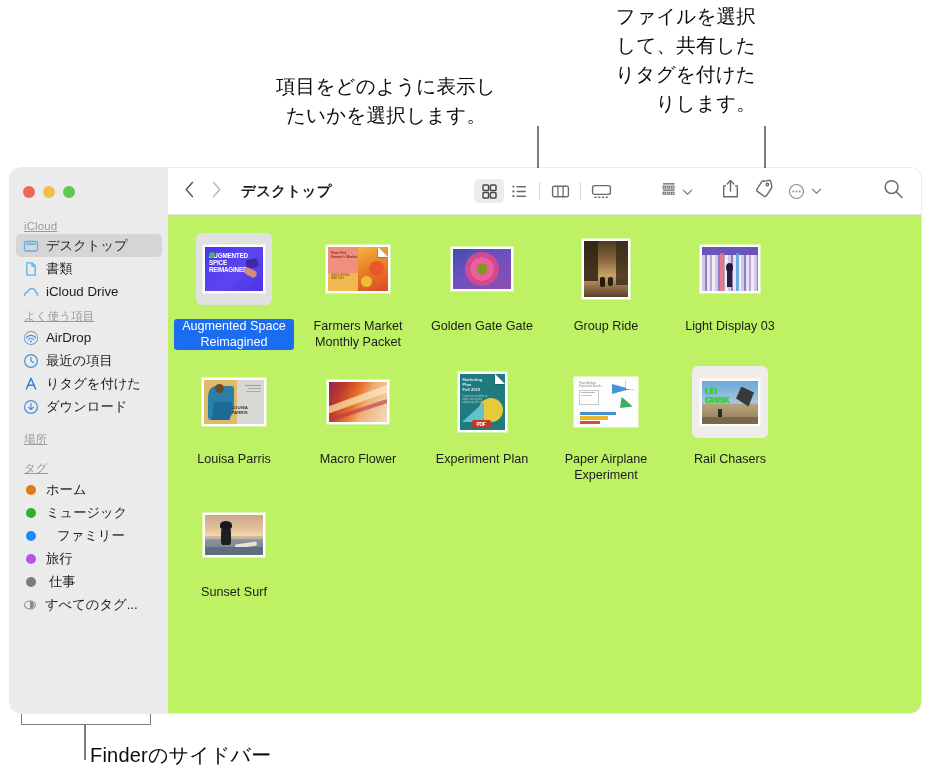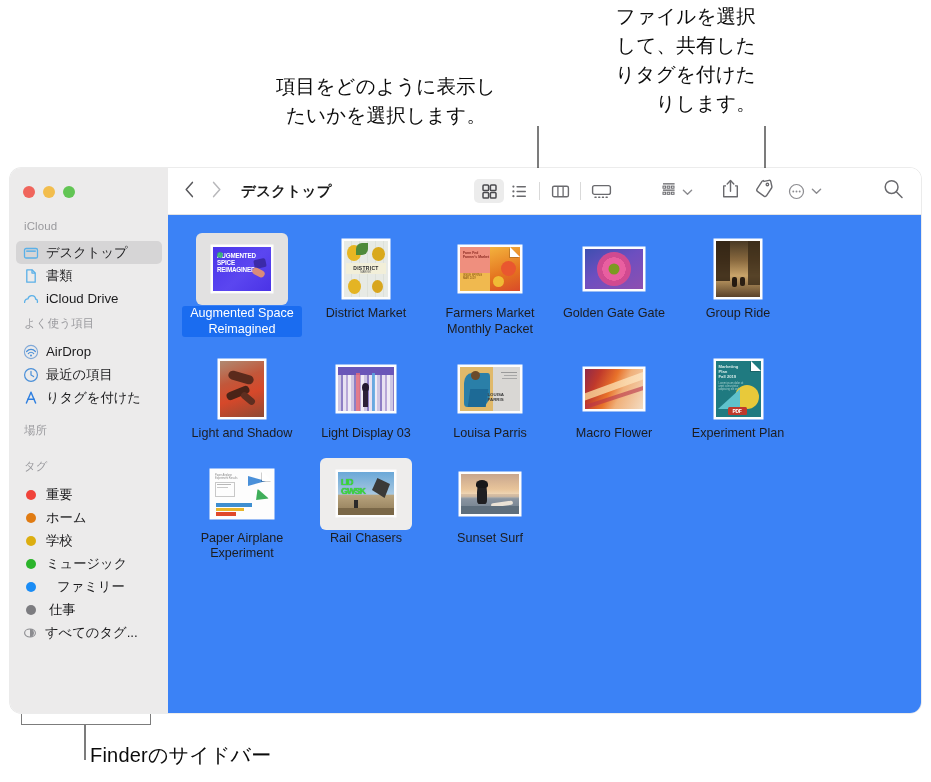--- a/index.html
+++ b/index.html
@@ -54,22 +54,23 @@
     align-items: flex-start;
   }
   .tl { width: 12px; height: 12px; border-radius: 50%; }
   .tl-close { background: #f0655c; }
   .tl-min { background: #f2bd4d; }
   .tl-max { background: #62c554; }
 
   .sb-section {
     font-size: 11.5px;
     color: #9a9a9e;
-    padding: 6px 0 9px 14px;
+    padding: 6px 0 2px 14px;
     letter-spacing: 0.1px;
+    text-decoration: underline;
   }
   .sb-item {
     display: flex; align-items: center;
     height: 23px;
     margin: 0 6px;
     padding-left: 7px;
     border-radius: 5px;
     font-size: 13.3px;
     color: #1c1c1e;
     gap: 7px;
@@ -125,36 +126,36 @@
   #action-group {
     position: absolute; left: 553px; top: 50%;
     transform: translateY(-50%);
     display: flex; align-items: center; gap: 14px;
   }
   #search-btn { position: absolute; right: 17px; top: 50%; transform: translateY(-50%); }
 
   
   #file-grid {
     flex: 1;
-    padding: 18px 8px 8px 12px;
+    padding: 18px 8px 8px 4px;
     display: flex; flex-wrap: wrap;
     align-content: flex-start;
-    background: #3b82f6;
+    background: #bef264;
     overflow: hidden;
   }
   .file-item {
     width: 124px;
     margin: 0 0 16px 0;
     display: flex; flex-direction: column; align-items: center;
   }
   .thumb-box {
-    width: 92px; height: 72px;
+    width: 76px; height: 72px;
     display: flex; align-items: center; justify-content: center;
     border-radius: 6px;
-    margin-bottom: 1px;
+    margin-bottom: 14px;
   }
   .file-item.selected .thumb-box { background: #e2e1e1; }
   .thumb { box-shadow: 0 0 0 2.5px #fdfdfd, 0 1px 2.5px rgba(0,0,0,0.33); overflow: hidden; position: relative; }
   .fname {
     font-size: 12.6px;
     color: #1c1c1e;
     text-align: center;
     line-height: 15.5px;
     max-width: 120px;
   }
@@ -259,44 +260,49 @@
       <div class="sb-item">
         <span class="sb-ico">
           <svg width="16" height="16" viewBox="0 0 16 16">
             <path d="M8 2.2 12.6 13M8 2.2 3.4 13" fill="none" stroke="#2e7fe0" stroke-width="1.45" stroke-linecap="round"></path>
             <path d="M4.9 9.2h6.2" fill="none" stroke="#2e7fe0" stroke-width="1.45" stroke-linecap="round"></path>
           </svg>
         </span>
         <span class="sb-label">りタグを付けた</span>
       </div>
 
+      <div class="sb-item">
+        <span class="sb-ico">
+          <svg width="16" height="16" viewBox="0 0 16 16">
+            <circle cx="8" cy="8" r="6.4" fill="none" stroke="#4a8fd8" stroke-width="1.2"></circle>
+            <path d="M8 4.4v6.2M5.5 8.2 8 10.7l2.5-2.5" fill="none" stroke="#4a8fd8" stroke-width="1.2" stroke-linecap="round" stroke-linejoin="round"></path>
+          </svg>
+        </span>
+        <span class="sb-label">ダウンロード</span>
+      </div>
 
       <div class="sb-section" style="padding-top:14px;">場所</div>
 
       <div class="sb-section" style="padding-top:12px;">タグ</div>
 
-      <div class="sb-item">
-        <span class="tag-dot" style="background:#f0433a"></span>
-        <span class="sb-label" style="margin-left:3px;">重要</span>
-      </div>
       <div class="sb-item">
         <span class="tag-dot" style="background:#e07b12"></span>
         <span class="sb-label" style="margin-left:3px;">ホーム</span>
       </div>
       <div class="sb-item">
-        <span class="tag-dot" style="background:#dcae10"></span>
-        <span class="sb-label" style="margin-left:3px;">学校</span>
-      </div>
-      <div class="sb-item">
         <span class="tag-dot" style="background:#2bb42b"></span>
         <span class="sb-label" style="margin-left:3px;">ミュージック</span>
       </div>
       <div class="sb-item">
         <span class="tag-dot" style="background:#1a8cf5"></span>
         <span class="sb-label" style="margin-left:14px;">ファミリー</span>
+      </div>
+      <div class="sb-item">
+        <span class="tag-dot" style="background:#b355e8"></span>
+        <span class="sb-label" style="margin-left:3px;">旅行</span>
       </div>
       <div class="sb-item">
         <span class="tag-dot" style="background:#7c7c80"></span>
         <span class="sb-label" style="margin-left:6px;">仕事</span>
       </div>
       <div class="sb-item">
         <span class="sb-ico" style="margin-left:-1px;">
           <svg width="16" height="16" viewBox="0 0 16 16">
             <ellipse cx="8" cy="8" rx="5.4" ry="4" fill="none" stroke="#8c8c90" stroke-width="1.1"></ellipse>
             <path d="M8 4c2.2 0 4 1.8 4 4s-1.8 4-4 4z" fill="#8c8c90"></path>
@@ -424,36 +430,20 @@
               <div style="position:absolute;inset:0;font-family:'Liberation Sans',sans-serif;color:#fff;font-size:6.3px;font-weight:bold;line-height:7.2px;padding:5px 0 0 4px;letter-spacing:-0.2px;">AUGMENTED<br>SPICE<br>REIMAGINED</div>
               <div style="position:absolute;right:5px;top:12px;width:12px;height:9px;background:#3b2aa8;border-radius:2px;transform:rotate(-12deg);"></div>
               <div style="position:absolute;right:6px;top:22px;width:13px;height:7px;background:#d98b7a;border-radius:4px;transform:rotate(28deg);"></div>
               <div style="position:absolute;left:4px;top:5px;width:6px;height:6px;border-radius:50%;background:#2fb36d;opacity:.85;"></div>
             </div>
           </div>
           <div class="fname"><span>Augmented Space Reimagined</span></div>
         </div>
 
 
-        <div class="file-item">
-          <div class="thumb-box">
-            <div class="thumb" style="width:44px;height:56px;background:#eef0ec;">
-              <div style="position:absolute;inset:0;background:repeating-linear-gradient(90deg,#e7eae5 0 7px,#dde1da 7px 8px);"></div>
-              <div style="position:absolute;left:3px;top:4px;width:14px;height:16px;background:#e8b622;border-radius:50%;"></div>
-              <div style="position:absolute;right:3px;top:6px;width:13px;height:14px;background:#d9a91c;border-radius:50%;"></div>
-              <div style="position:absolute;left:12px;top:2px;width:12px;height:12px;background:#4f8a3a;border-radius:50% 0;"></div>
-              <div style="position:absolute;left:2px;top:22px;right:2px;height:11px;background:#f2efd9;"></div>
-              <div style="position:absolute;left:0;right:0;top:24px;text-align:center;color:#2b2b2b;font-size:5px;font-weight:bold;letter-spacing:0.3px;">DISTRICT</div>
-              <div style="position:absolute;left:0;right:0;top:29px;text-align:center;color:#5a5a5a;font-size:2.8px;">MARKET</div>
-              <div style="position:absolute;left:4px;bottom:3px;width:13px;height:15px;background:#e4b424;border-radius:50%;"></div>
-              <div style="position:absolute;right:5px;bottom:4px;width:11px;height:13px;background:#d8a61e;border-radius:50%;"></div>
-            </div>
-          </div>
-          <div class="fname"><span>District Market</span></div>
-        </div>
 
         <div class="file-item">
           <div class="thumb-box">
             <div class="thumb doc-corner" style="width:60px;height:44px;background:#f2c38f;">
               <div style="position:absolute;left:0;top:0;width:50%;height:58%;background:#ef8f7e;"></div>
               <div style="position:absolute;left:0;top:58%;width:50%;bottom:0;background:#f0b94f;"></div>
               <div style="position:absolute;right:0;top:0;width:50%;height:100%;background:linear-gradient(160deg,#f3b23d,#e4731f 60%,#d94a2a);"></div>
               <div style="position:absolute;right:4px;top:14px;width:15px;height:15px;border-radius:50%;background:#e9572f;"></div>
               <div style="position:absolute;right:16px;bottom:4px;width:11px;height:11px;border-radius:50%;background:#f0bb35;"></div>
               <div style="position:absolute;left:3px;top:4px;color:#8a2a22;font-size:3.4px;line-height:4.2px;font-weight:bold;">Farm Fed<br>Farmer's Market</div>
@@ -478,30 +468,20 @@
             <div class="thumb" style="width:44px;height:56px;background:linear-gradient(180deg,#4a3a25 0%,#8a6a3f 35%,#c9a46a 62%,#5a4228 100%);">
               <div style="position:absolute;left:0;top:0;width:14px;height:40px;background:#302213;opacity:.85;"></div>
               <div style="position:absolute;right:0;top:0;width:12px;height:44px;background:#3a2a18;opacity:.8;"></div>
               <div style="position:absolute;left:16px;bottom:10px;width:5px;height:10px;background:#241a10;border-radius:2px;"></div>
               <div style="position:absolute;left:24px;bottom:11px;width:5px;height:9px;background:#2b1f13;border-radius:2px;"></div>
             </div>
           </div>
           <div class="fname"><span>Group Ride</span></div>
         </div>
 
-        <div class="file-item">
-          <div class="thumb-box">
-            <div class="thumb" style="width:44px;height:56px;background:linear-gradient(160deg,#b08a72 0%,#c2573a 35%,#d6482a 60%,#8e4a33 100%);">
-              <div style="position:absolute;left:8px;top:12px;width:26px;height:9px;background:#5b2a1c;border-radius:6px;transform:rotate(16deg);"></div>
-              <div style="position:absolute;left:6px;top:28px;width:24px;height:8px;background:#4a2317;border-radius:6px;transform:rotate(-22deg);"></div>
-              <div style="position:absolute;left:20px;top:34px;width:16px;height:7px;background:#5e2e20;border-radius:5px;transform:rotate(40deg);"></div>
-            </div>
-          </div>
-          <div class="fname"><span>Light and Shadow</span></div>
-        </div>
 
 
         <div class="file-item">
           <div class="thumb-box">
             <div class="thumb" style="width:56px;height:44px;background:repeating-linear-gradient(90deg,#cfc7e4 0 3px,#8e7fc4 3px 5px,#e8e2f2 5px 8px,#b8a8d8 8px 10px,#f0ecf6 10px 13px);">
               <div style="position:absolute;left:0;top:0;right:0;height:8px;background:#6a56b8;"></div>
               <div style="position:absolute;left:18px;top:6px;width:4px;height:100%;background:#e06a7a;opacity:.85;"></div>
               <div style="position:absolute;left:34px;top:6px;width:3px;height:100%;background:#5aa8e0;opacity:.85;"></div>
               <div style="position:absolute;left:24px;top:16px;width:7px;height:9px;border-radius:50%;background:#241a30;"></div>
               <div style="position:absolute;left:25px;top:24px;width:5px;height:16px;background:#2c2038;"></div>

